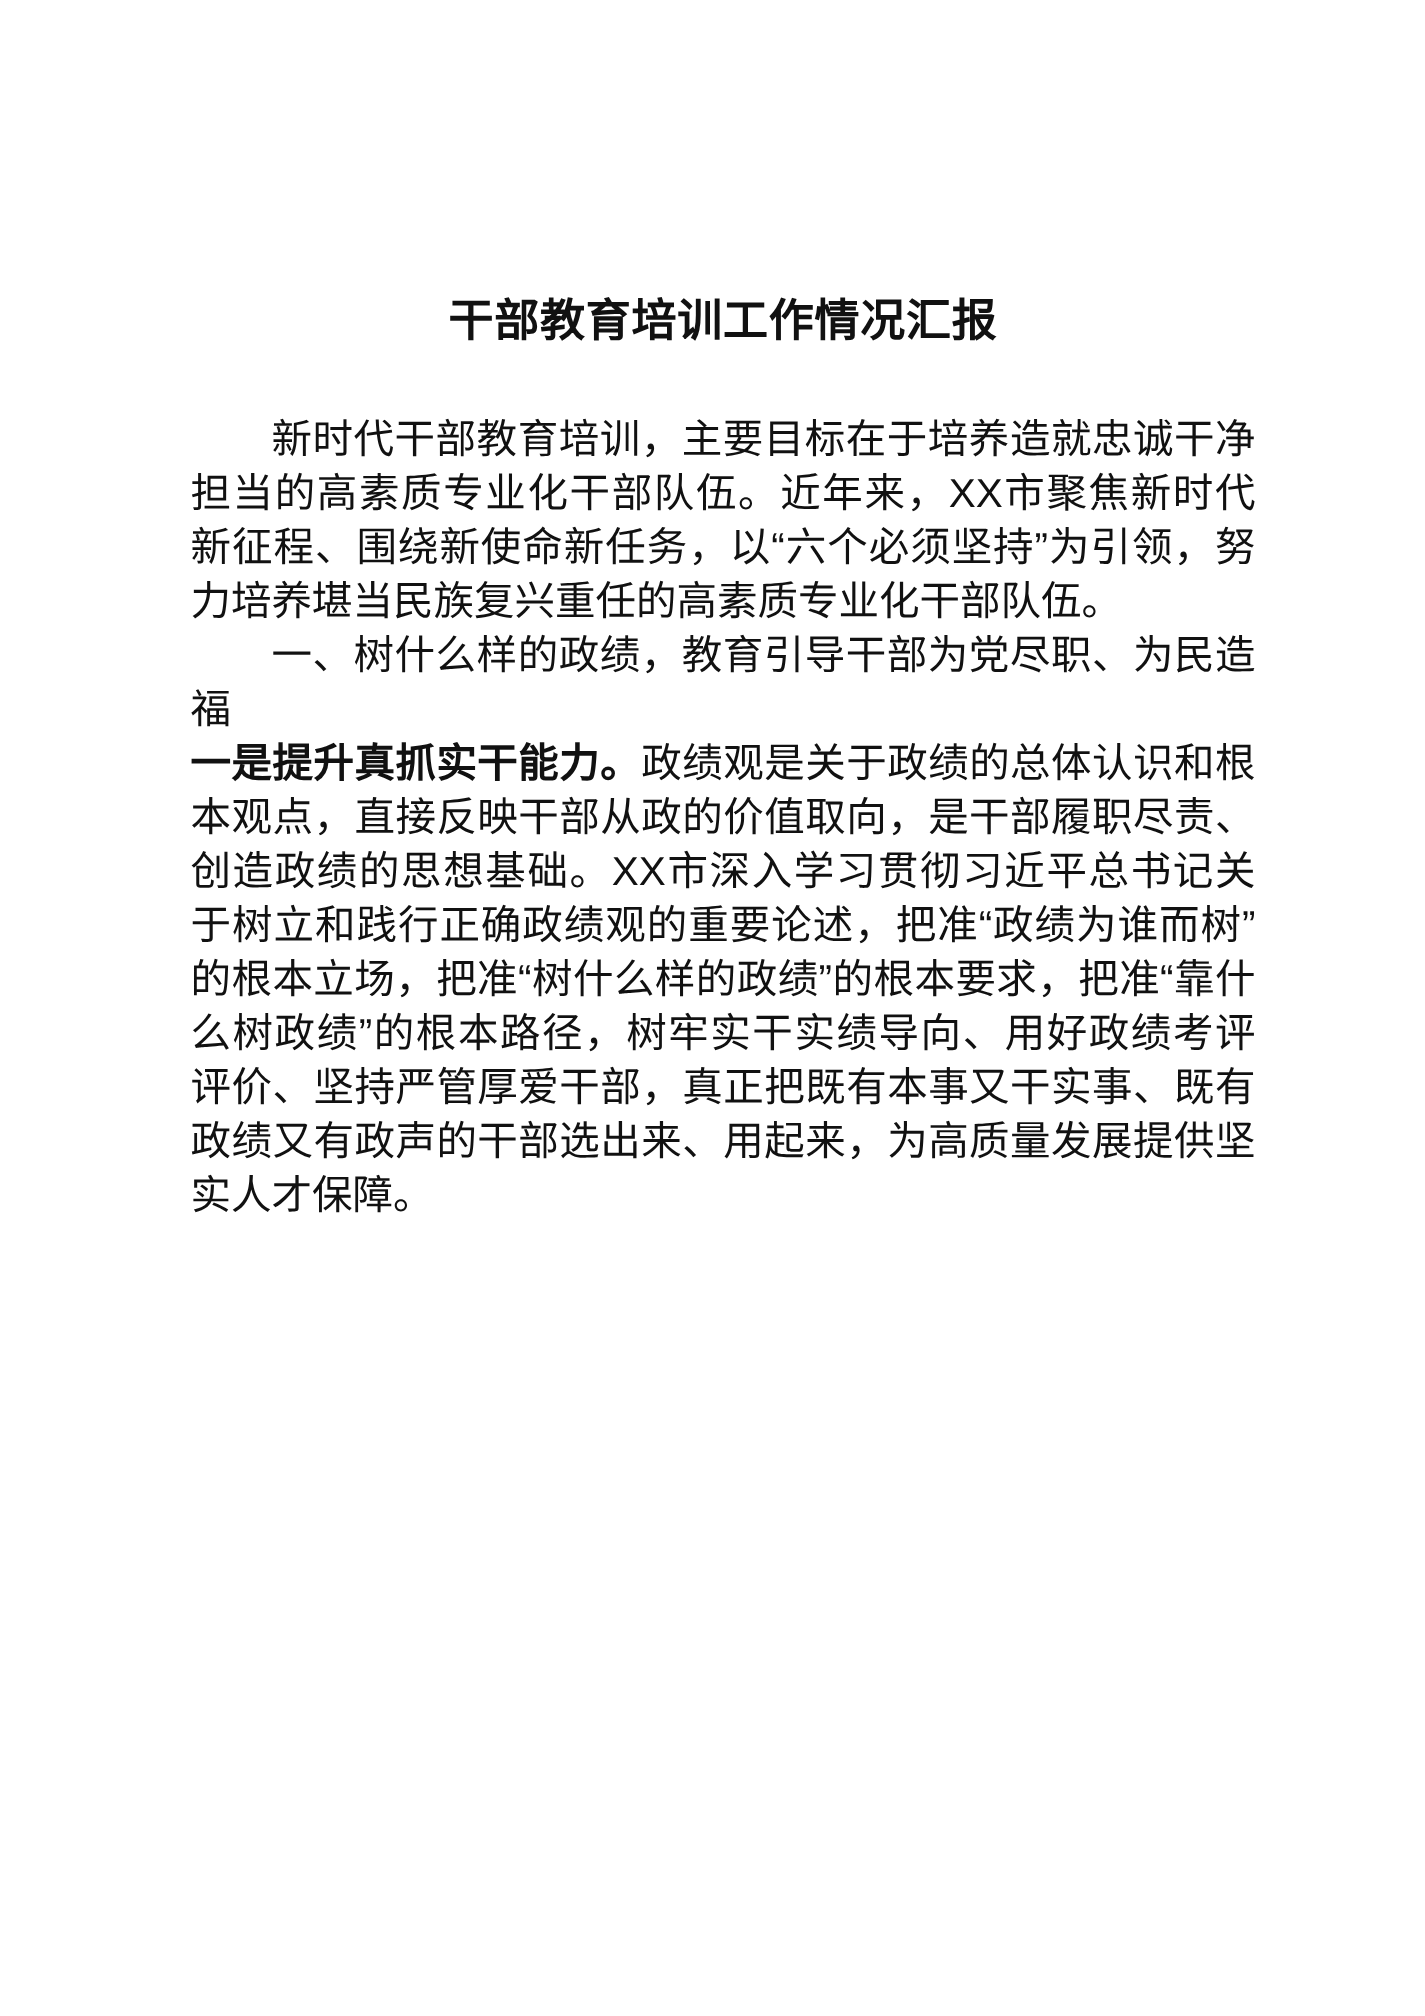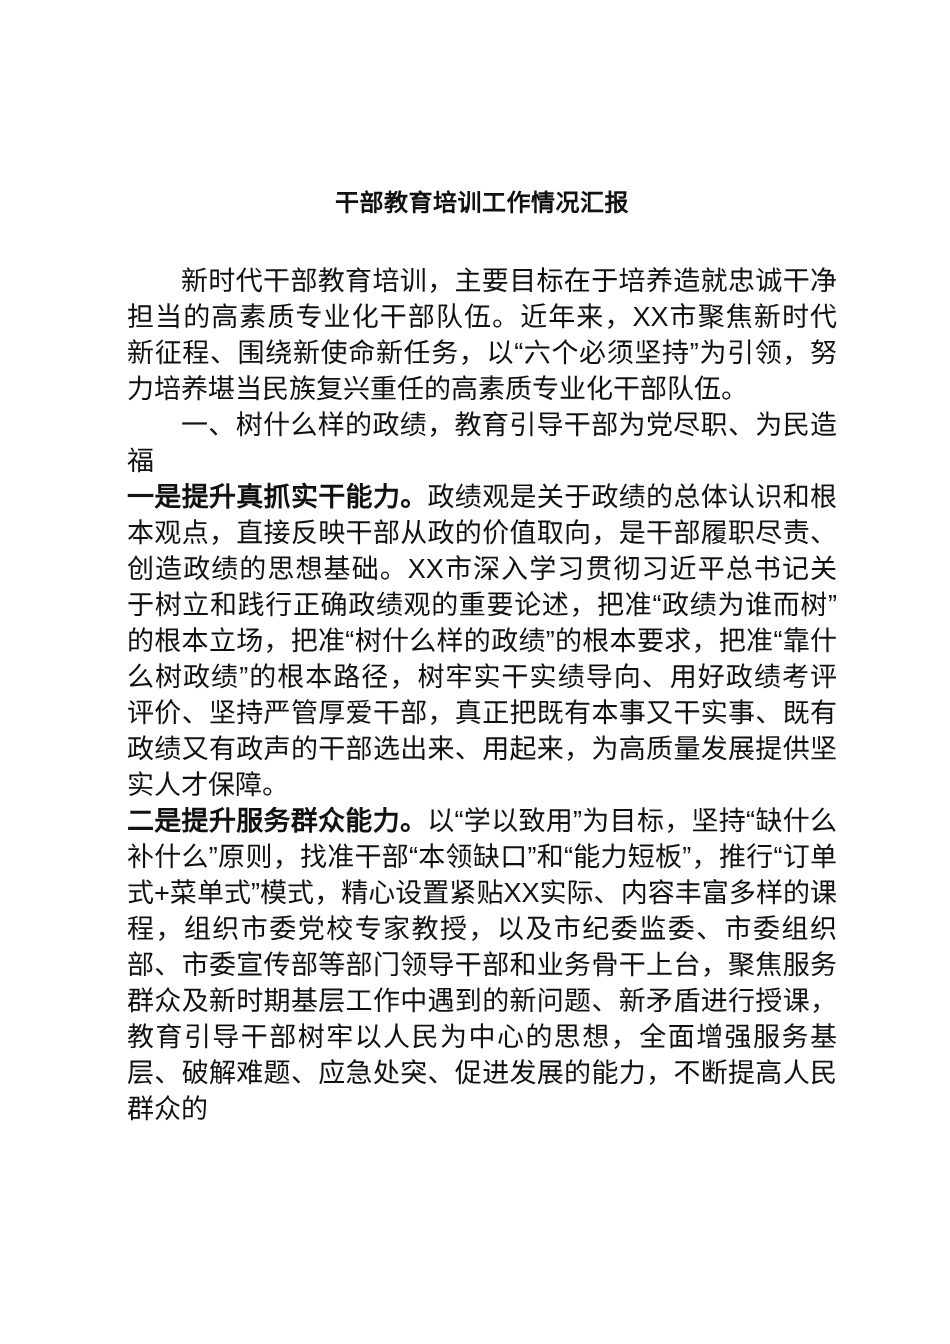--- a/index.html
+++ b/index.html
@@ -20,26 +20,26 @@
     overflow: hidden;
     box-sizing: border-box;
   }
   .doc-body {
     position: absolute;
     left: 127px;
     top: 0;
     width: 710px;
   }
   .doc-title {
-    font-size: 24px;
+    font-size: 30px;
     line-height: 44px;
     font-weight: 700;
     text-align: center;
     letter-spacing: 0.5px;
-    margin: 5px;
+    margin: 17px;
     padding-top: 176px;
     color: #111111;
   }
   .para {
     font-size: 27px;
     line-height: 36px;
     text-align: justify;
     text-justify: inter-ideograph;
     text-align-last: left;
     margin: 0;
@@ -70,17 +70,16 @@
 
     <h1 class="doc-title">干部教育培训工作情况汇报</h1>
 
     <p class="para indent first">新时代干部教育培训，主要目标在于培养造就忠诚干净担当的高素质专业化干部队伍。近年来，XX市聚焦新时代新征程、围绕新使命新任务，以“六个必须坚持”为引领，努力培养堪当民族复兴重任的高素质专业化干部队伍。</p>
 
     <p class="para indent">一、树什么样的政绩，教育引导干部为党尽职、为民造福</p>
 
 
     <p class="para"><span class="lead">一是提升真抓实干能力。</span><span>政绩观是关于政绩的总体认识和根本观点，直接反映干部从政的价值取向，是干部履职尽责、创造政绩的思想基础。XX市深入学习贯彻习近平总书记关于树立和践行正确政绩观的重要论述，把准“政绩为谁而树”的根本立场，把准“树什么样的政绩”的根本要求，把准“靠什么树政绩”的根本路径，树牢实干实绩导向、用好政绩考评评价、坚持严管厚爱干部，真正把既有本事又干实事、既有政绩又有政声的干部选出来、用起来，为高质量发展提供坚实人才保障。</span></p>
 
-    <p class="para"><span class="lead">二是提升服务群众能力。</span><span>以“学以致用”为目标，坚持“缺什么补什么”原则，找准干部“本领缺口”和“能力短板”，推行“订单式+菜单式”模式，精心设置紧贴XX实际、内容丰富多样的课程，组织市委党校专家教授，以及市纪委监委、市委组织部、市委宣传部等部门领导干部和业务骨干上台，聚焦服务群众及新时期基层工作中遇到的新问题、新矛盾进行授课，教育引导干部树牢以人民为中心的思想，全面增强服务基层、破解难题、应急处突、促进发展的能力，不断提高人民群众的</span></p>
 
   </div>
 
 </div>
 
 </body></html>

